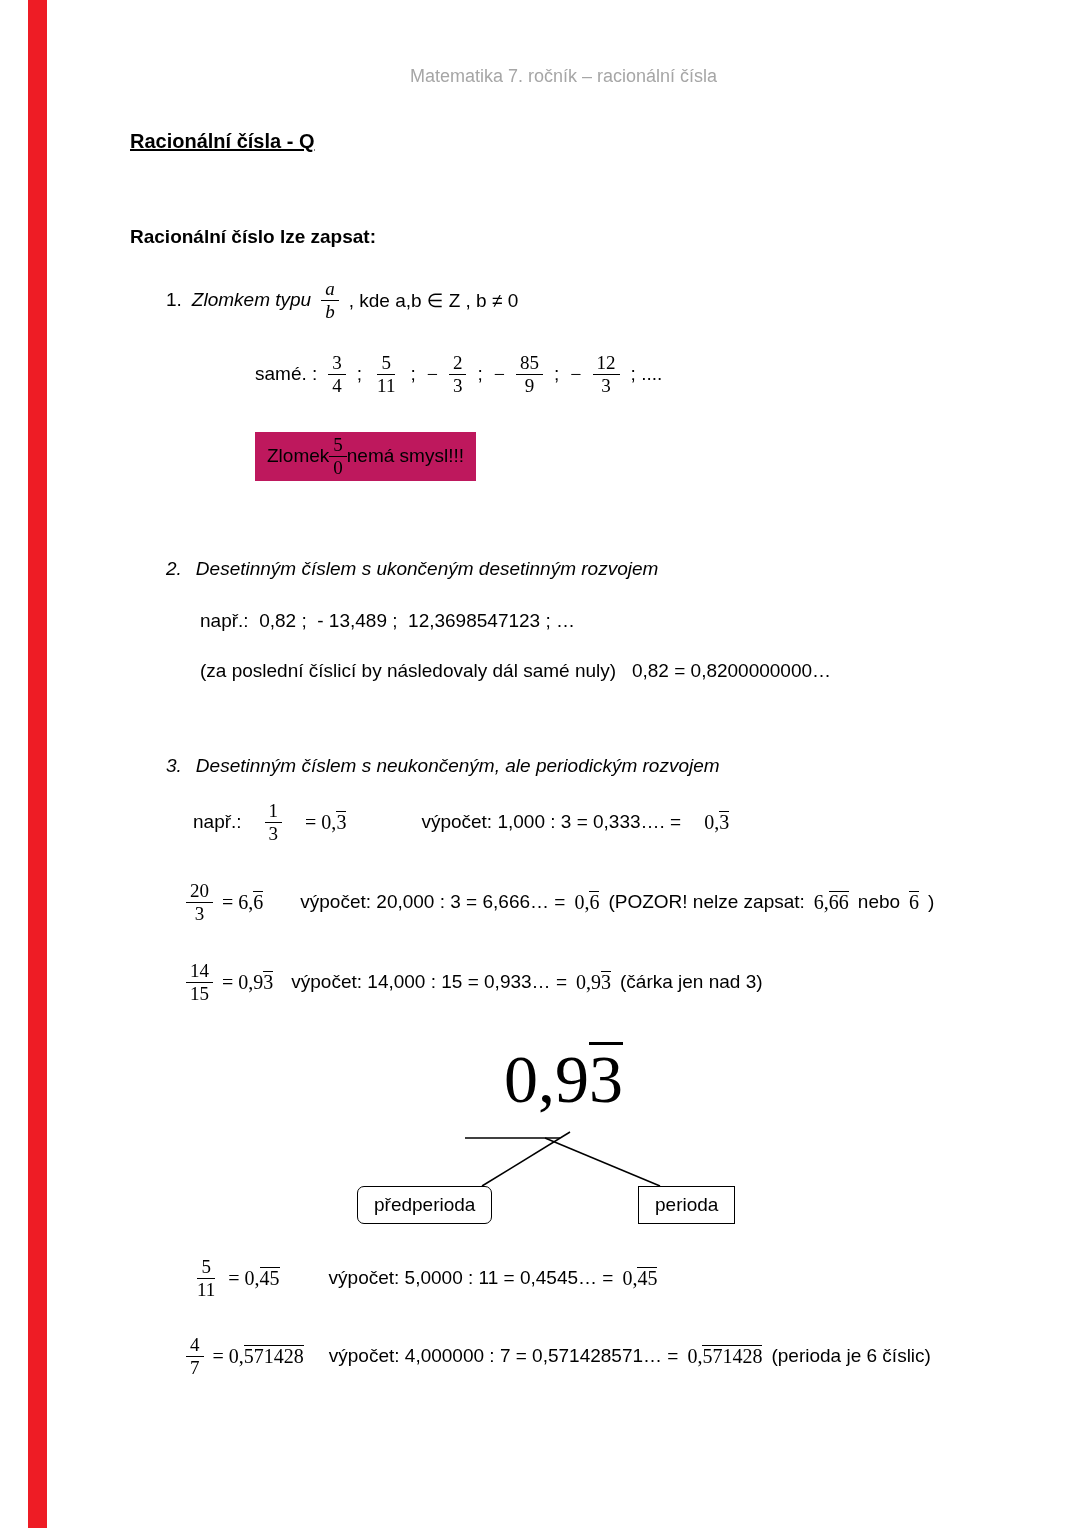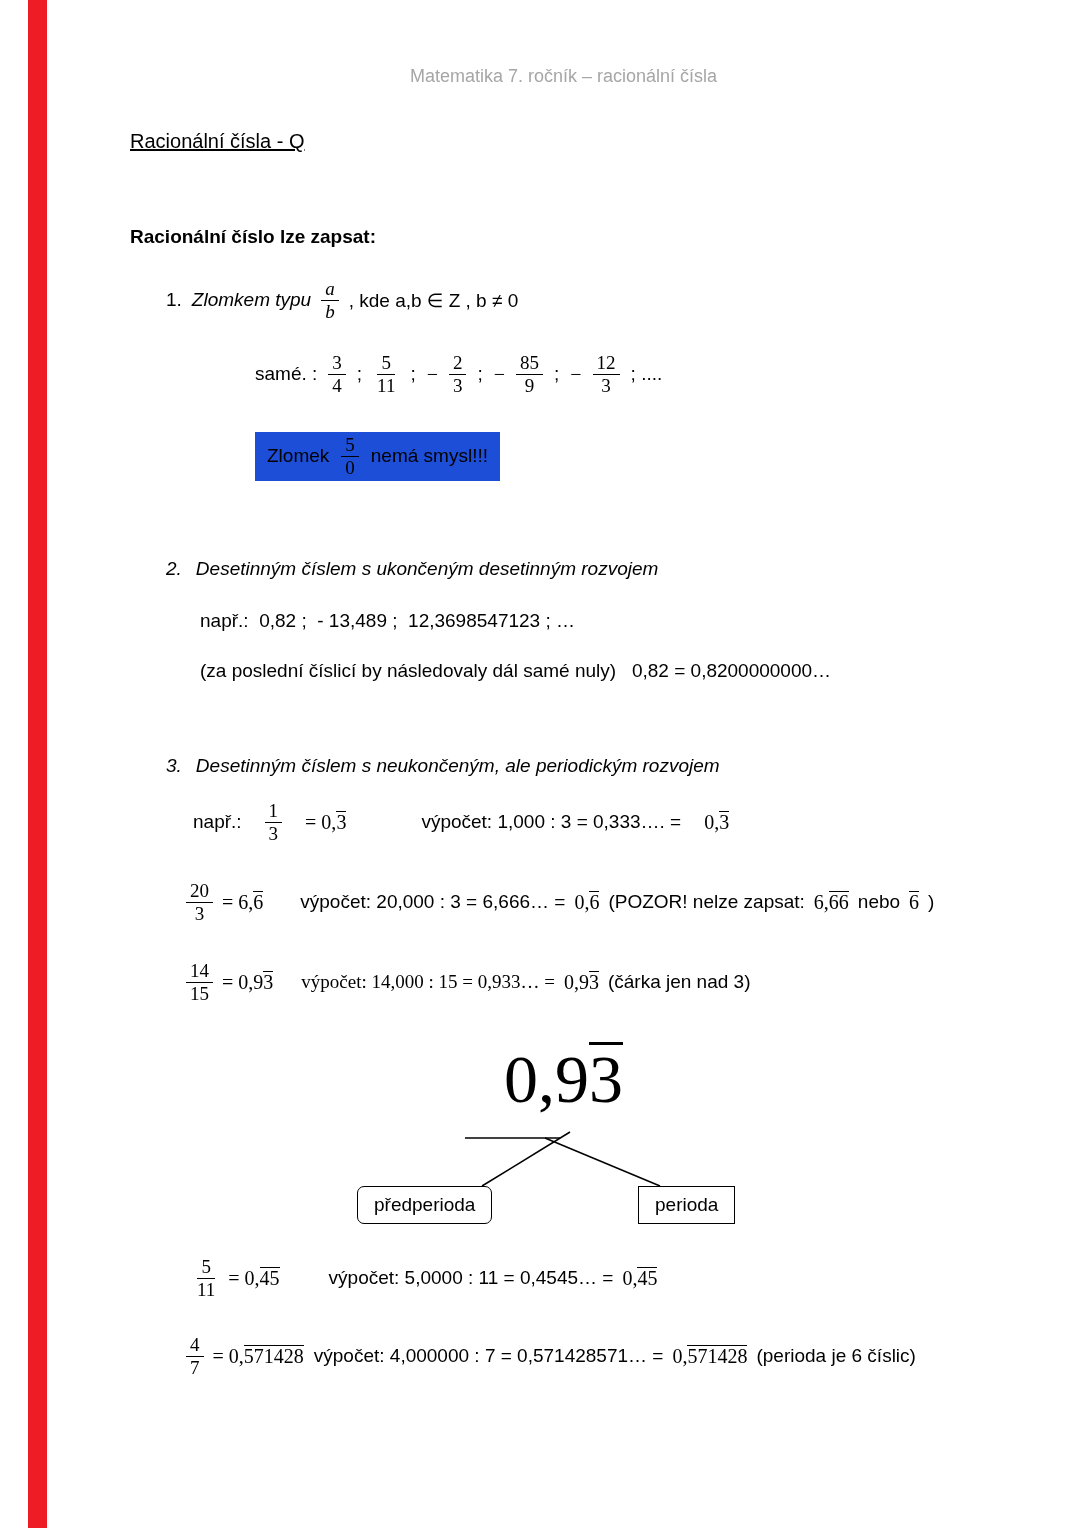--- a/index.html
+++ b/index.html
@@ -1,29 +1,29 @@
 <!DOCTYPE html>
 <html><head>
 <meta charset="utf-8">
 <style>
   html,body{margin:0;padding:0;background:#fff;}
   .page{position:relative;width:1080px;height:1528px;background:#ffffff;font-family:"Liberation Sans",sans-serif;color:#000;overflow:hidden;padding-left:47px;}
   .redbar{position:absolute;left:28px;top:0;width:19px;height:1528px;background:#ee1c25;}
   .header{position:absolute;left:0;top:66px;width:100%;text-align:center;color:#a6a6a6;font-size:18px;}
-  .title{position:absolute;left:130px;top:130px;font-size:20px;font-weight:normal;text-decoration:underline;}
+  .title{position:absolute;left:130px;top:130px;font-size:20px;font-weight:bold;text-decoration:underline;}
   .intro{position:absolute;left:130px;top:226px;font-size:19px;font-weight:bold;}
   .row{position:absolute;display:flex;align-items:center;font-size:19px;white-space:nowrap;}
   .pre{white-space:pre;}
   .it{font-style:italic;}
   .math{font-family:"Liberation Serif",serif;font-size:20px;white-space:pre;}
   .frac{display:inline-flex;flex-direction:column;align-items:center;font-family:"Liberation Serif",serif;font-size:19px;line-height:1.15;}
   .frac .fn{display:block;padding:0 4px;border-bottom:1px solid #000;text-align:center;}
   .frac .fd{display:block;padding:0 4px;text-align:center;}
   .ov{display:inline-block;border-top:1.5px solid #000;line-height:1.05;}
-  .greenbox{display:inline-flex;align-items:center;column-gap:12px;background:#1d4ed8;padding:2px 12px;}
+  .greenbox{display:inline-flex;align-items:center;column-gap:0;background:#be185d;padding:2px 12px;}
   .labelbox{position:absolute;border:1px solid #000;font-size:19px;padding:7px 16px;background:#fff;}
   .bignum{position:absolute;left:0;top:1042px;width:100%;text-align:center;font-family:"Liberation Serif",serif;font-size:68px;line-height:1.1;}
   .bignum .ov{border-top:3px solid #000;line-height:1.0;}
   .lines-svg{position:absolute;left:420px;top:1120px;}
 </style>
 </head>
 <body>
 
 <div class="page">
 
@@ -129,21 +129,21 @@
     <span class="math"><span class="ov">6</span></span>
     <span>)</span>
   </div>
 
   <div class="row" style="left:186px;top:960px;column-gap:9px;">
     <span class="frac">
       <span class="fn">14</span>
       <span class="fd">15</span>
     </span>
     <span class="math"><span>= 0,9</span><span class="ov">3</span></span>
-    <span class="pre" style="margin-left:19px;font-family:Liberation Serif, serif;">výpočet: 14,000 : 15 = 0,933… =</span>
+    <span class="pre" style="margin-left:9px;">výpočet: 14,000 : 15 = 0,933… =</span>
     <span class="math"><span>0,9</span><span class="ov">3</span></span>
     <span>(čárka jen nad 3)</span>
   </div>
 
   <div class="bignum"><span>0,9</span><span class="ov">3</span></div>
 
   <svg class="lines-svg" width="300" height="75" viewBox="0 0 300 75">
     <line x1="45" y1="18" x2="140" y2="18" stroke="#000" stroke-width="1.5"></line>
     <line x1="150" y1="12" x2="62" y2="66" stroke="#000" stroke-width="1.5"></line>
     <line x1="125" y1="18" x2="240" y2="66" stroke="#000" stroke-width="1.5"></line>
@@ -161,18 +161,18 @@
     <span class="pre" style="margin-left:40px;">výpočet: 5,0000 : 11 = 0,4545… =</span>
     <span class="math"><span>0,</span><span class="ov">45</span></span>
   </div>
 
   <div class="row" style="left:186px;top:1334px;column-gap:9px;">
     <span class="frac">
       <span class="fn">4</span>
       <span class="fd">7</span>
     </span>
     <span class="math"><span>= 0,</span><span class="ov">571428</span></span>
-    <span class="pre" style="margin-left:1px;">výpočet: 4,000000 : 7 = 0,571428571… =</span>
+    <span class="pre" style="margin-left:16px;">výpočet: 4,000000 : 7 = 0,571428571… =</span>
     <span class="math"><span>0,</span><span class="ov">571428</span></span>
     <span>(perioda je 6 číslic)</span>
   </div>
 
 </div>
 
 </body></html>

